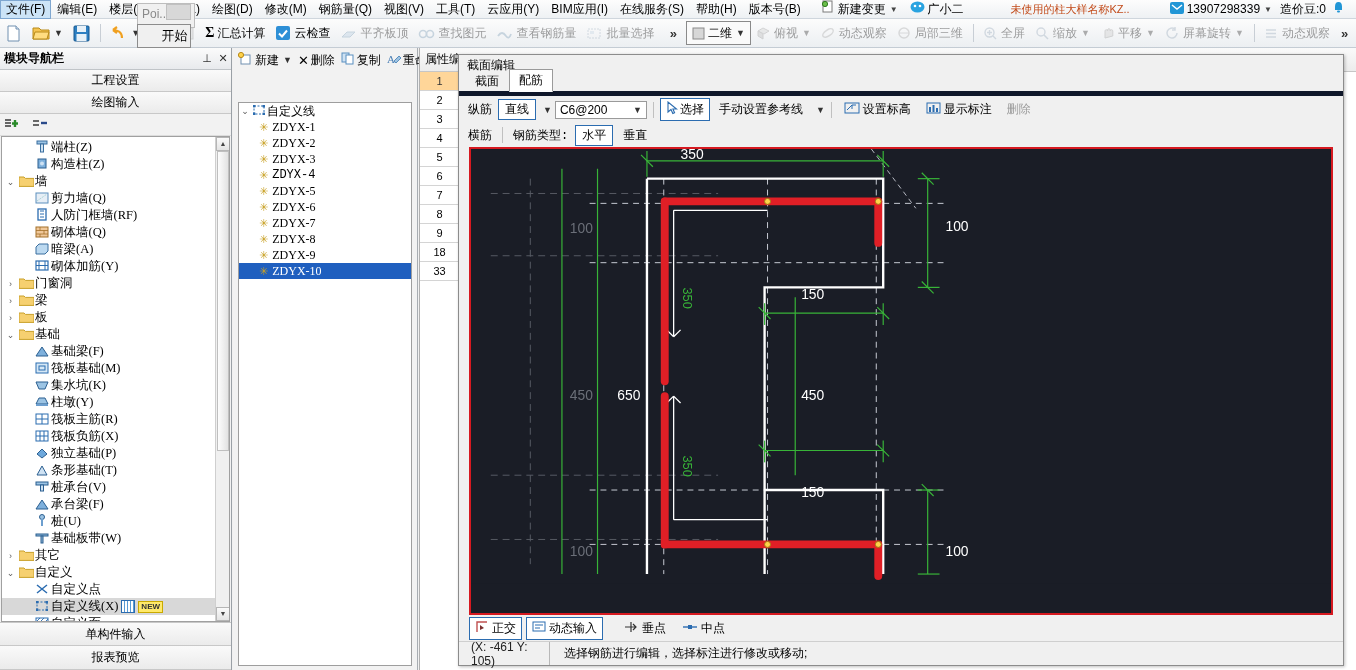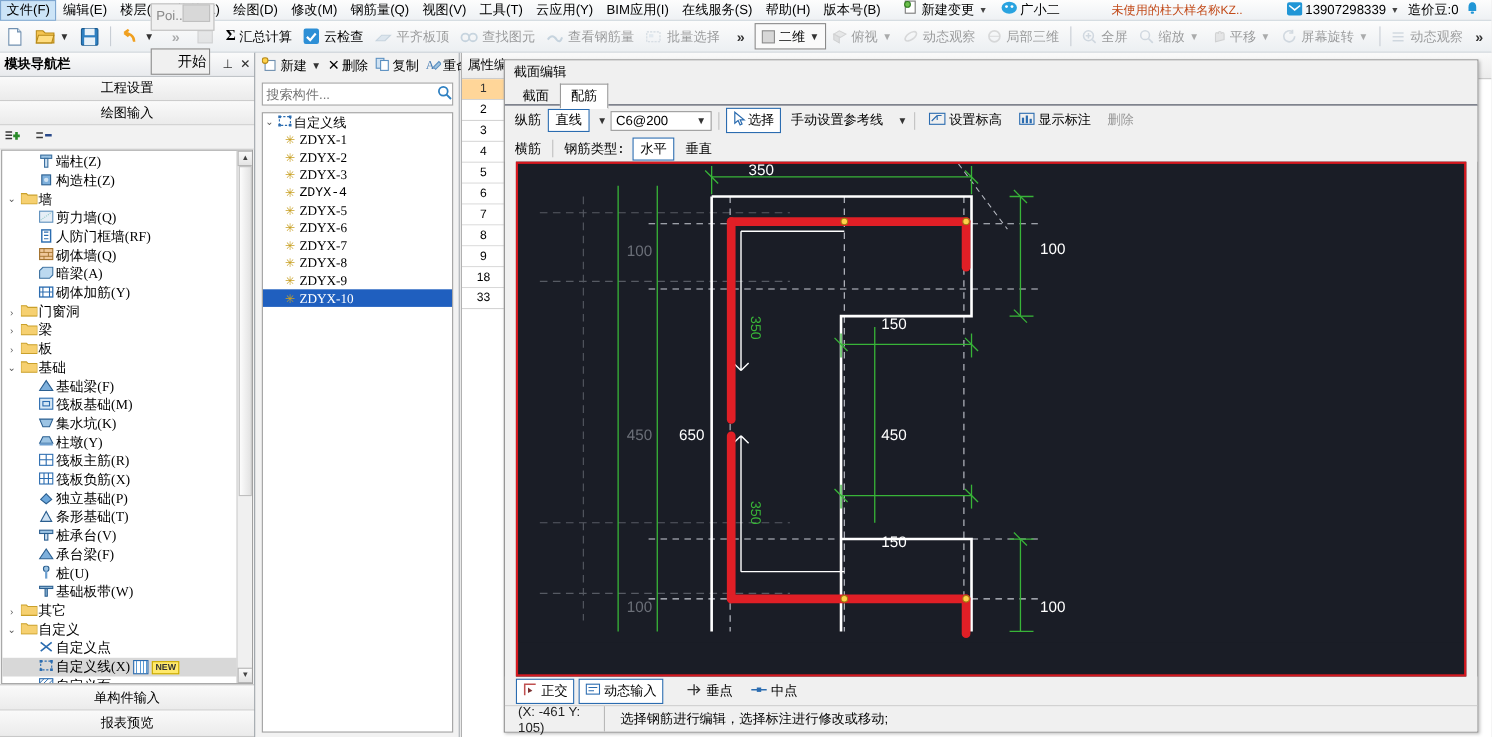--- a/index.html
+++ b/index.html
@@ -135,22 +135,22 @@
      background:#cfe0f2; border:1px solid #9bbbd9;}
   
   #dialog {
     position:absolute; left:458px; top:54px; width:886px; height:612px;
     background:#f0f0f0; border:1px solid #8c8c8c;
     box-shadow:1px 1px 3px rgba(0,0,0,.25);
     display:flex; flex-direction:column;
   }
   #dlg-title { height:20px; display:flex; align-items:center; padding-left:8px;
     font-size:12px; background:#f0f0f0; }
-  #dlg-tabs { height:21px; display:flex; align-items:flex-start; padding-left:6px;
-    border-bottom:1px solid #0f172a; background:#f0f0f0; }
+  #dlg-tabs { height:21px; display:flex; align-items:flex-end; padding-left:6px;
+    border-bottom:5px solid #0f172a; background:#f0f0f0; }
   .dtab { font-size:12px; padding:2px 9px 2px 9px; border:1px solid transparent;
      border-bottom:none; cursor:default; position:relative; top:1px;}
   .dtab.active { background:#fff; border-color:#9a9a9a; border-bottom:1px solid #fff; }
   #dlg-tool1 { height:27px; display:flex; align-items:center; padding:0 6px; gap:3px;
      background:#f0f0f0; white-space:nowrap;}
   #dlg-tool2 { height:24px; display:flex; align-items:center; padding:0 6px; gap:4px;
      background:#f0f0f0; white-space:nowrap;font-family:Liberation Mono, monospace;}
   .dlab { font-size:12px; padding:0 3px; }
   .dbox { border:1px solid #2b6cb0; background:#fff; font-size:12px; padding:1px 6px; }
   .dselect { background:#fff; border:1px solid #9a9a9a; font-size:12px;
@@ -385,21 +385,21 @@
   </div>
   <div style="flex:1"></div>
   <div class="tb-overflow">»</div>
   <div style="width:8px"></div>
 </div>
 
 <div style="position:absolute;left:137px;top:3px;width:58px;height:25px;background:#f0f0f0;border:1px solid #bdbdbd;z-index:60;">
   <div style="font-size:12px;color:#8a8a8a;padding:3px 4px">Poi...</div>
 </div>
 <div style="position:absolute;left:166px;top:4px;width:25px;height:16px;background:#d8d8d8;border:1px solid #c0c0c0;z-index:61;"></div>
-<div style="position:absolute;left:137px;top:44px;width:54px;height:24px;background:#f0f0f0;border:1px solid #8c8c8c;z-index:62;display:flex;align-items:center;justify-content:center;padding-left:21px;">
+<div style="position:absolute;left:137px;top:24px;width:54px;height:24px;background:#f0f0f0;border:1px solid #8c8c8c;z-index:62;display:flex;align-items:center;justify-content:center;padding-left:21px;">
   <span style="font-size:13px">开始</span>
 </div>
 
 <div id="sidebar">
   <div id="sb-title">
     <span class="t">模块导航栏</span>
     <span class="sb-ticon">⊥</span>
     <span class="sb-ticon">✕</span>
   </div>
   <div class="sb-bar">工程设置</div>
@@ -682,31 +682,20 @@
     <div class="cbtn">
       <span>
         <svg width="14" height="13" viewBox="0 0 14 13">
             <text x="0" y="11" font-size="11" fill="#4a7fb5" font-family="serif">A</text>
             <path d="M7 9 l5 -5 l2 2 l-5 5 z" fill="#9fc3e0" stroke="#5a8fc0"></path>
           </svg>
       </span>
       <span style="margin-left:2px">重命名</span>
     </div>
   </div>
-  <div id="searchrow">
-    <div id="searchbox">
-      <input type="text" placeholder="搜索构件..." style="">
-      <span class="mag">
-        <svg width="14" height="14" viewBox="0 0 14 14">
-            <circle cx="6" cy="6" r="4" fill="none" stroke="#2d7fc1" stroke-width="1.6"></circle>
-            <path d="M9 9 l4 4" stroke="#2d7fc1" stroke-width="1.8"></path>
-          </svg>
-      </span>
-    </div>
-  </div>
   <div id="comp-tree">
       <div class="cn root">
         <span class="exp">⌄</span>
         <span class="ico"><svg width="14" height="12" viewBox="0 0 14 12">
             <rect x="2" y="2" width="10" height="8" fill="none" stroke="#2b6cb0" stroke-dasharray="2 1.5"></rect>
             <rect x="1" y="1" width="2.4" height="2.4" fill="#2b6cb0"></rect>
             <rect x="10.6" y="1" width="2.4" height="2.4" fill="#2b6cb0"></rect>
             <rect x="1" y="8.6" width="2.4" height="2.4" fill="#2b6cb0"></rect>
             <rect x="10.6" y="8.6" width="2.4" height="2.4" fill="#2b6cb0"></rect>
           </svg></span>

